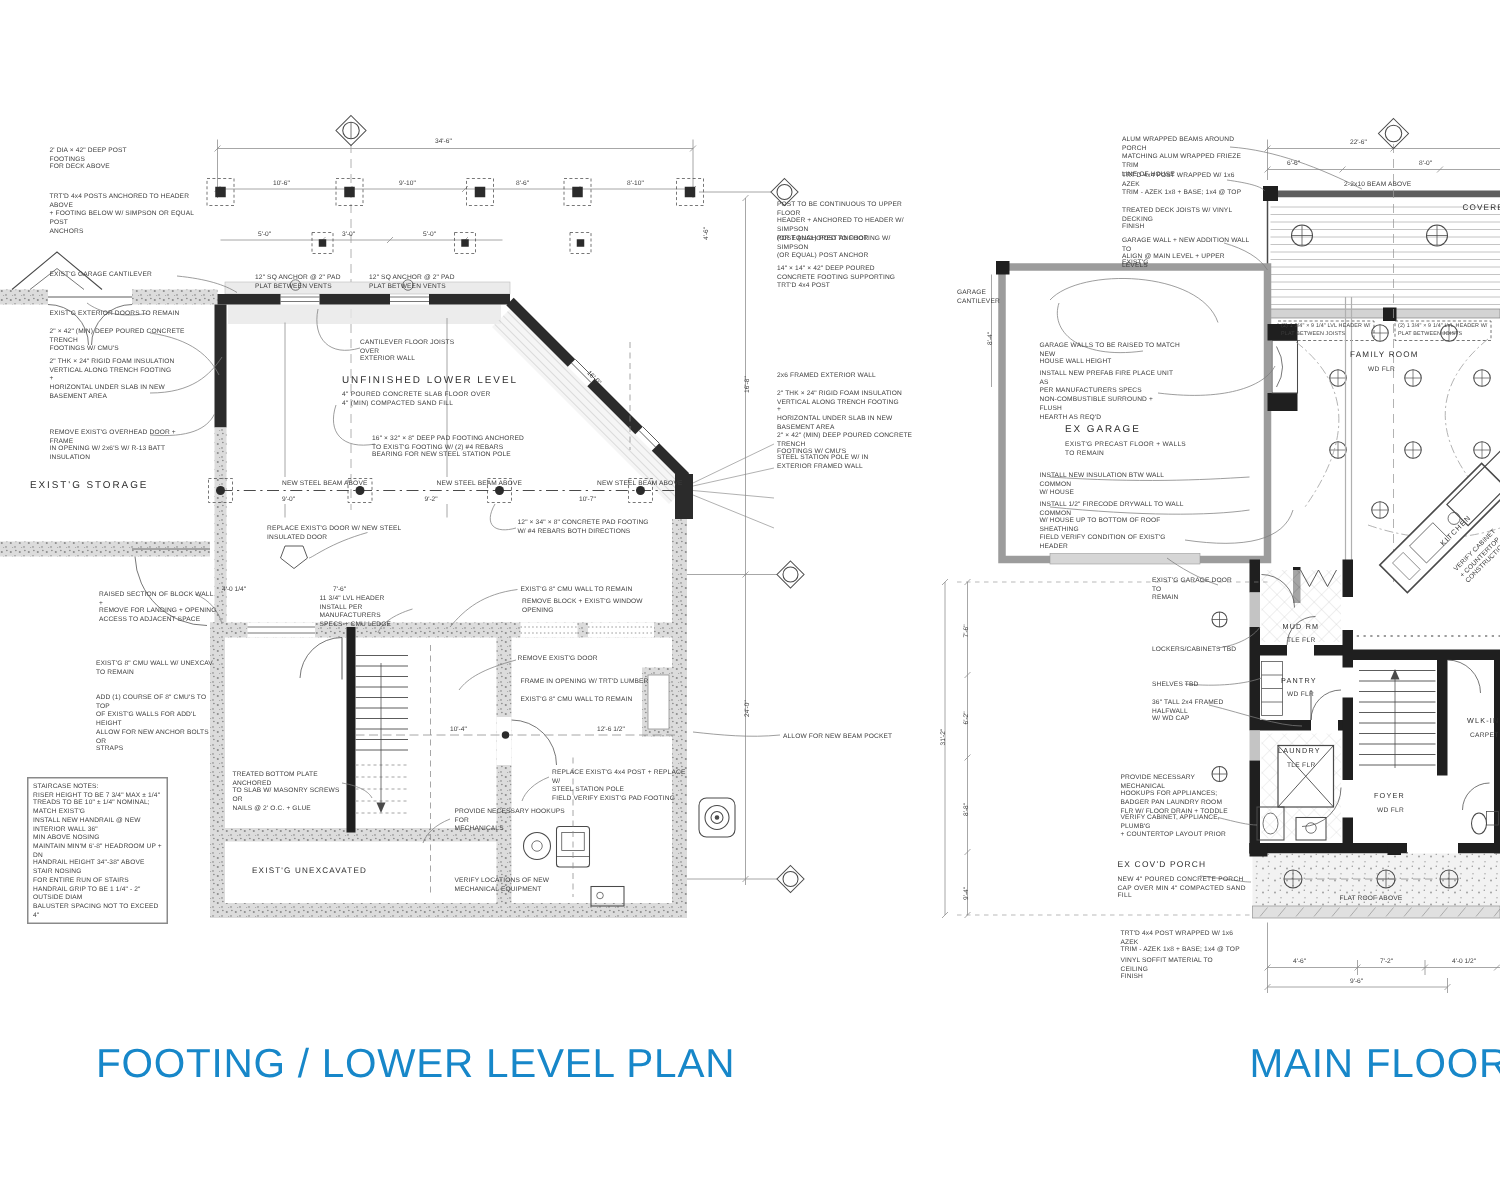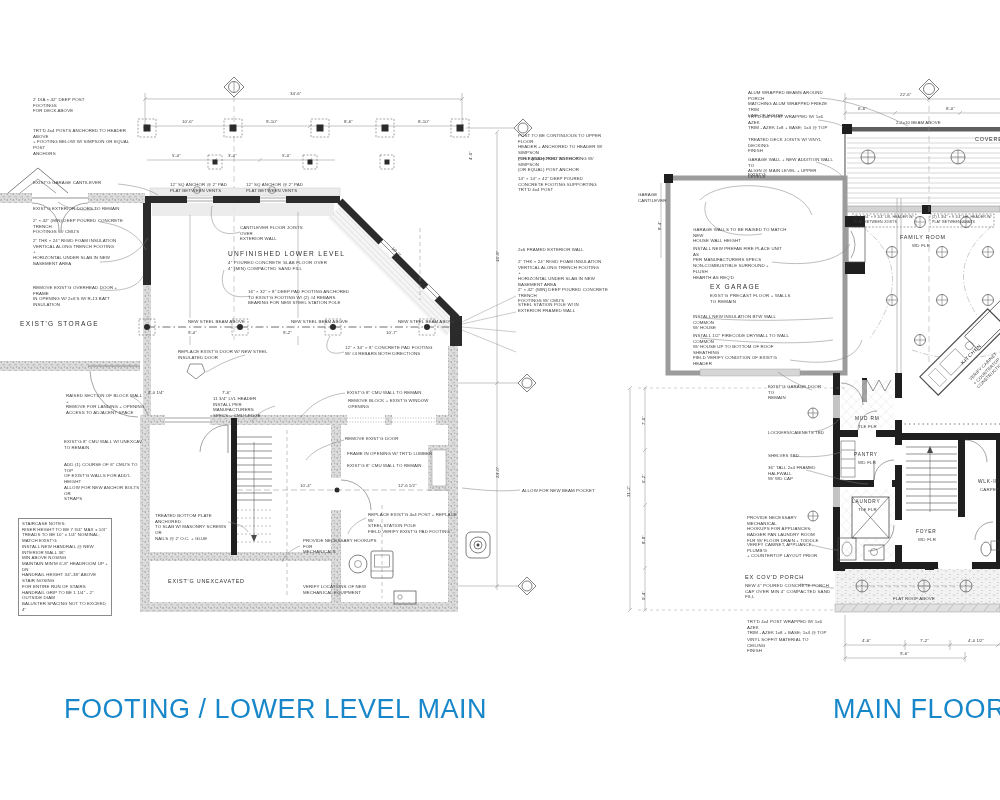--- a/index.html
+++ b/index.html
@@ -787,17 +787,17 @@
   <div class="dim" style="left:920px;top:638px">7'-2"</div>
   <div class="dim" style="left:968px;top:638px">4'-0 1/2"</div>
   <div class="dim" style="left:900px;top:651px">9'-6"</div>
   <div class="dim rot90" style="left:626px;top:497px">31'-2"</div>
   <div class="dim rot90" style="left:641px;top:425px">7'-6"</div>
   <div class="dim rot90" style="left:641px;top:483px">6'-2"</div>
   <div class="dim rot90" style="left:641px;top:544px">8'-8"</div>
   <div class="dim rot90" style="left:641px;top:600px">9'-4"</div>
   <div class="dim rot90" style="left:657px;top:230px">8'-4"</div>
 
-  <div class="title" style="left:64px;top:694px">FOOTING / LOWER LEVEL MAIN</div>
+  <div class="title" style="left:64px;top:694px">FOOTING / LOWER LEVEL PLAN</div>
   <div class="title" style="left:833px;top:694px">MAIN FLOOR</div>
 </div>
 
 </div>
 
 </body></html>

